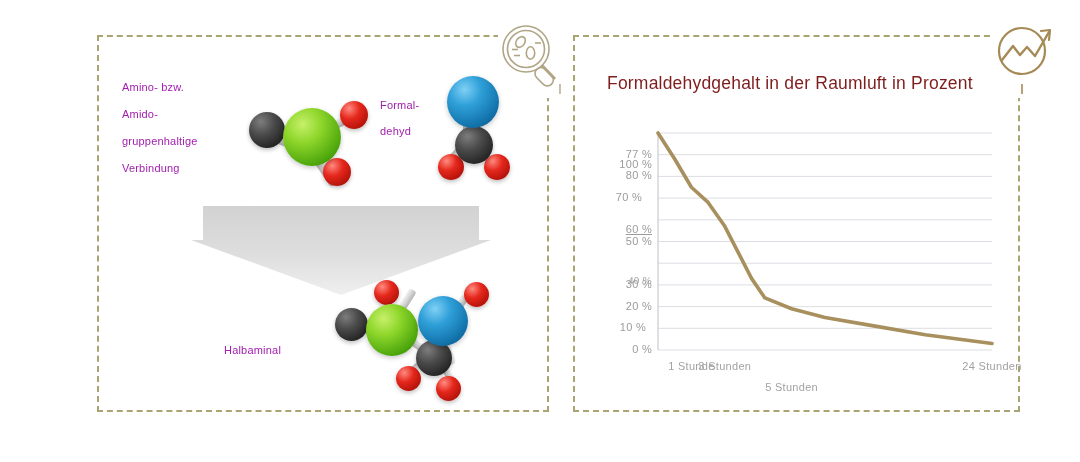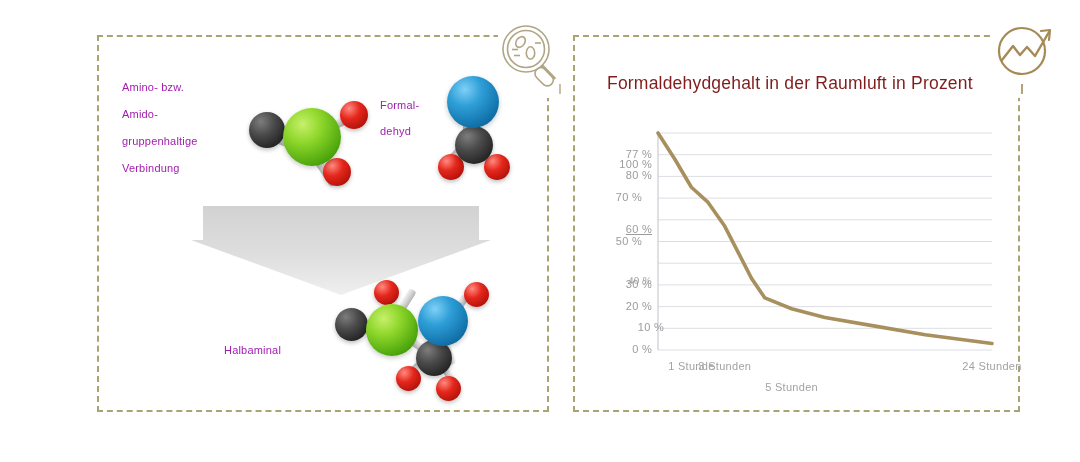--- a/index.html
+++ b/index.html
@@ -206,25 +206,25 @@
         </g>
       <line id="yaxis" stroke="#c9cbd0" stroke-width="1.2" x1="58" x2="58" y1="13" y2="230"></line>
       <polyline id="series" fill="none" stroke-width="3.6" stroke-linejoin="round" stroke-linecap="round" stroke="#a8905e" points="58,13 74.7,39.03999999999999 91.4,67.25 108.1,82.44 124.8,106.31000000000002 138.16,132.35 151.51999999999998,158.39 164.88,177.92000000000002 191.6,188.76999999999998 225,197.45 275.1,206.13 325.2,214.81 392,223.49"></polyline>
     </svg>
     <div id="yticks">
         <div class="ytick" style="left: 6px; top: 6px; margin-top: 32px;">100 %</div>
         <div class="ytick" style="left: 6px; top: 27.7px;">77 %</div>
         <div class="ytick" style="left: 6px; top: 49.4px;">80 %</div>
         <div class="ytick" style="left: 6px; top: 71.1px; text-align: center;">70 %</div>
         <div class="ytick" style="left: 6px; top: 103px; text-decoration: underline;">60 %</div>
-        <div class="ytick" style="left: 6px; top: 114.5px; text-align: center;">50 %</div>
+        <div class="ytick" style="left: 6px; top: 114.5px;">50 %</div>
         <div class="ytick" style="left: 6px; top: 154px; font-family: Liberation Serif, serif;">40 %</div>
         <div class="ytick" style="left: 6px; top: 157.9px;">30 %</div>
         <div class="ytick" style="left: 6px; top: 179.6px;">20 %</div>
-        <div class="ytick" style="left: 18px; top: 201.3px;">10 %</div>
+        <div class="ytick" style="left: 0; top: 201.3px;">10 %</div>
         <div class="ytick" style="left: 6px; top: 223px;">0 %</div>
       </div>
     <div id="xticks">
         <div class="xtick" style="left: 46.4px; width: 90px; top: 240px;">1 Stunde</div>
         <div class="xtick" style="left: 79.8px; width: 90px; top: 240px;">3 Stunden</div>
         <div class="xtick" style="left: 146.6px; width: 90px; top: 240px; margin-top: 21px;">5 Stunden</div>
         <div class="xtick" style="left: 347px; width: 90px; top: 240px;">24 Stunden</div>
       </div>
   </div>
 

